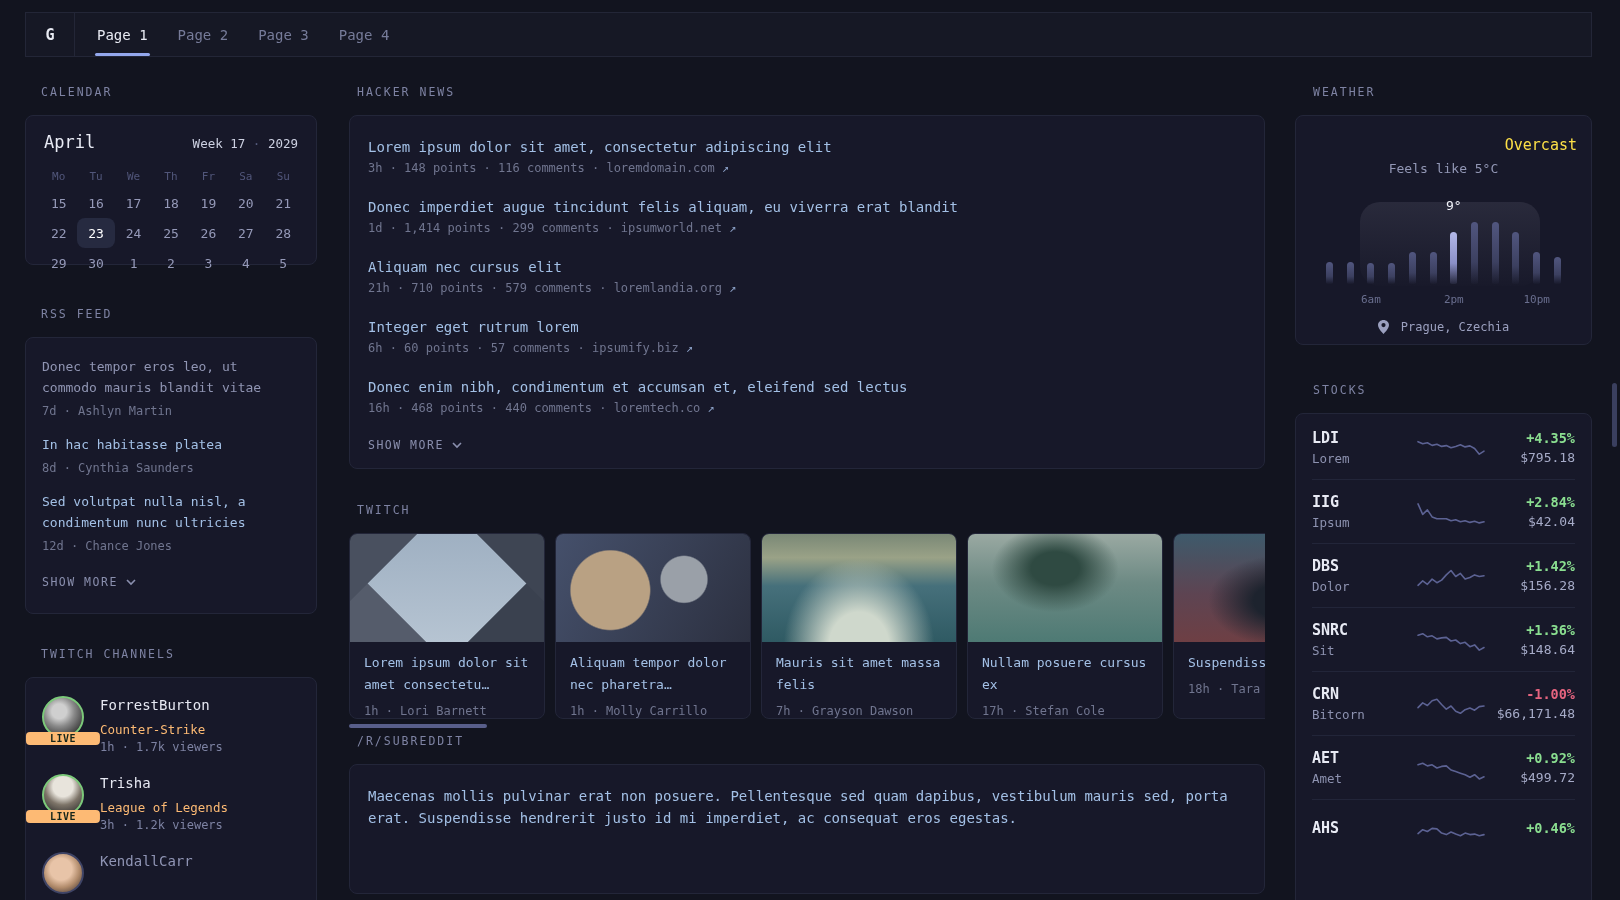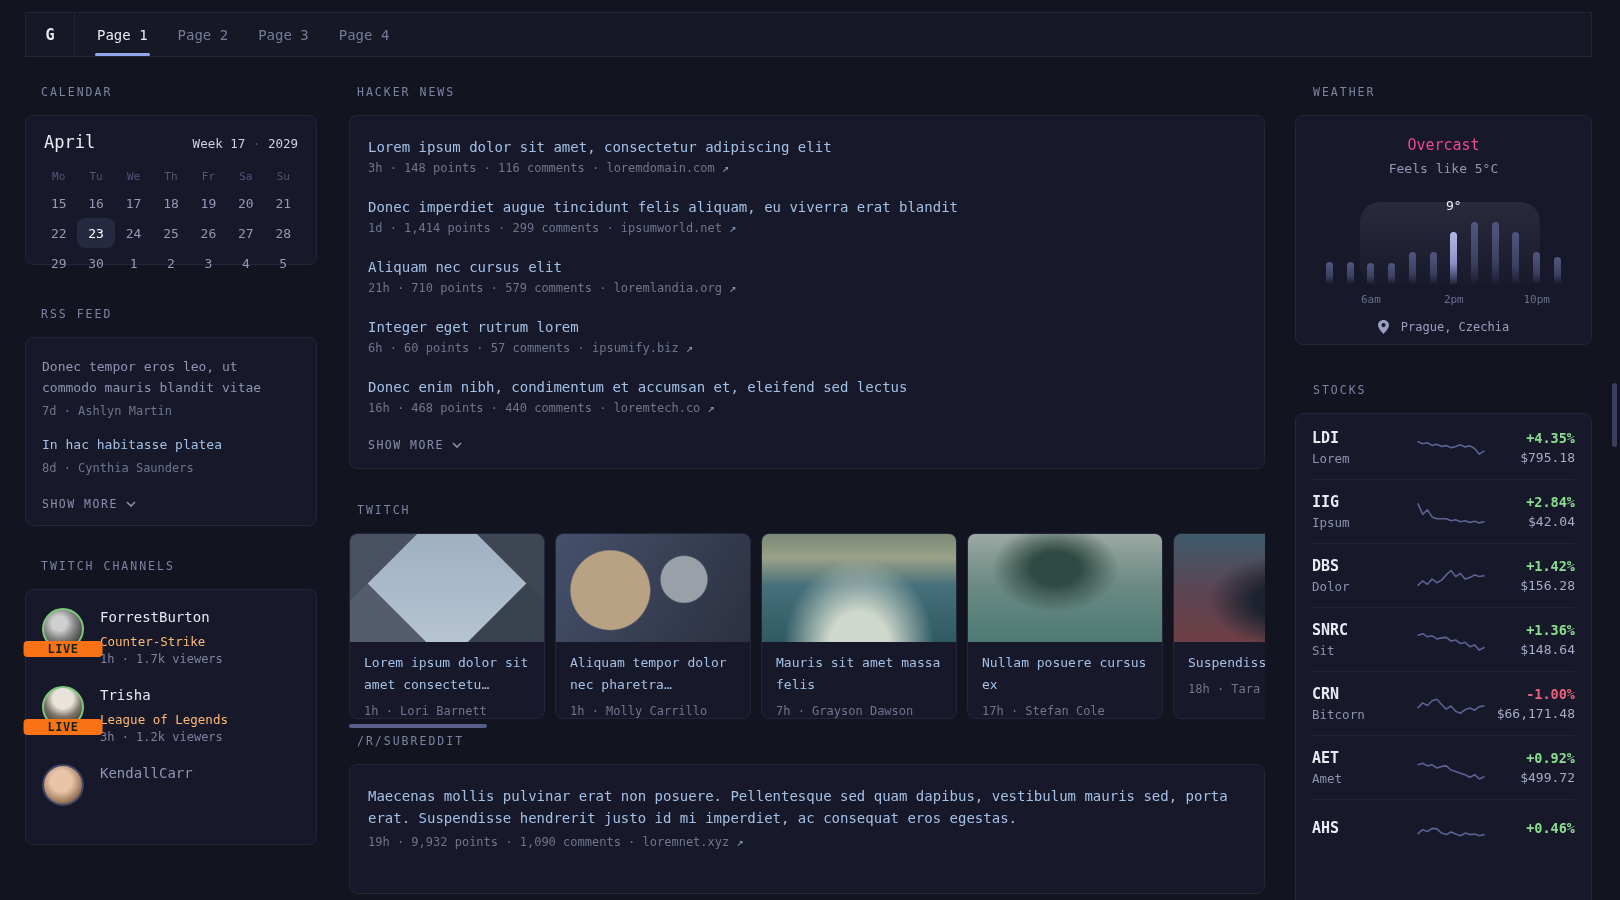--- a/index.html
+++ b/index.html
@@ -55,37 +55,37 @@
   .cal-card { padding:16px 14px 12px; height:150px; }
   .cal-head { display:flex; justify-content:space-between; align-items:baseline; padding:0 4px; margin-bottom:12px; }
   .cal-month { font-size:17px; color:#e9ebf5; }
   .cal-week { font-size:12.5px; color:#cdd1e2; }
   .cal-grid { display:grid; grid-template-columns:repeat(7,1fr); }
   .cal-cell { height:30px; display:flex; align-items:center; justify-content:center; font-size:13px; }
   .cal-wd { color:#51567a; font-size:11px; height:24px; }
   .cal-day { color:#9599b8; border-radius:8px; cursor:pointer; }
   .cal-day.sel { background:#262a40; color:#ffffff; }
   
-  .rss-card { padding:18px 16px 14px; margin-top:0; }
+  .rss-card { padding:18px 16px 24px; margin-top:0; }
   .rss-item { margin-bottom:16px; }
   .rss-title { font-size:13px; line-height:21px; color:#a3c0e6; cursor:pointer; }
   .rss-item.read .rss-title { color:#9095b3; cursor:default; }
   .rss-meta { font-size:12px; color:#70758f; margin-top:6px; }
   
   .tw-card { padding:18px 16px; }
   .tw-row { display:flex; gap:16px; margin-bottom:20px; cursor:pointer; }
   .tw-avatar-wrap { position:relative; width:42px; height:42px; flex:none; }
   .tw-avatar { width:42px; height:42px; border-radius:50%; border:2px solid #7cc97a; }
   .tw-avatar.offline { border-color:#3f4466; }
   .av0 { background:radial-gradient(circle at 40% 35%, #cfcfcf 0 22%, #8a8a8a 45%, #3a3a3a 80%); }
   .av1 { background:radial-gradient(circle at 50% 28%, #e8e4dc 0 30%, #7d7468 55%, #3c3a38 85%); }
   .av2 { background:radial-gradient(circle at 45% 40%, #e8c4a8 0 35%, #b08a6a 60%, #4a3c38 90%); }
   .live-badge {
     position:absolute; left:50%; transform:translateX(-50%); bottom:-7px;
-    background:#f97316; color:#15251a; font-size:12px; font-weight:bold;
+    background:#fdba74; color:#15251a; font-size:10px; font-weight:bold;
     padding:1px 24px; border-radius:4px; letter-spacing:0.5px;
   }
   .tw-name { font-size:14px; color:#e6e8f2; line-height:18px; }
   .tw-row.offline .tw-name { color:#9095b5; }
   .tw-game { font-size:12.5px; color:#fdba74; margin-top:8px; }
   .tw-meta { font-size:12px; color:#7d82a2; margin-top:3px; }
   
   .hn-card { padding:22px 18px 16px; }
   .hn-item { margin-bottom:23px; }
   .hn-title { font-size:14px; color:#a3c0e6; cursor:pointer; line-height:18px; }
@@ -116,21 +116,21 @@
   .vid-title { font-size:13px; line-height:22px; color:#a3c0e6; padding:10px 14px 0; }
   .vid-meta { font-size:12px; color:#70758f; padding:8px 14px 0; }
   .vid-scroll-track { width:916px; height:4px; margin-top:5px; }
   .vid-scroll-thumb { width:138px; height:4px; border-radius:2px; background:#585e8a; cursor:pointer; }
   
   .sub-card { padding:20px 18px; height:130px; }
   .sub-title { font-size:14px; color:#a3c0e6; line-height:22px; cursor:pointer; }
   .sub-meta { font-size:12px; color:#70758f; margin-top:6px; }
   
   .weather-card { height:230px; padding:20px 14px 0; text-align:center; }
-  .w-cond { font-size:15px; color:#ec4899; }
+  .w-cond { font-size:15px; color:#fde047;text-align:right; }
   .w-feels { font-size:13px; color:#9297b5; margin-top:7px; }
   .wchart {
     position:relative; height:64px; margin:44px 16px 0;
     display:flex; justify-content:space-between; align-items:flex-end;
   }
   .wpanel {
     position:absolute; left:34px; width:180px; top:-18px; height:84px;
     border-radius:20px; z-index:0;
     background:linear-gradient(180deg, rgba(130,130,150,0.17), rgba(130,130,150,0.01));
   }
@@ -221,20 +221,24 @@
   <h2 class="sec" style="margin-top:42px">RSS FEED</h2>
   <div class="card rss-card">
     <div class="rss-item read">
       <div class="rss-title">Donec tempor eros leo, ut commodo mauris blandit vitae</div>
       <div class="rss-meta">7d · Ashlyn Martin</div>
     </div>
     <div class="rss-item">
       <div class="rss-title">In hac habitasse platea</div>
       <div class="rss-meta">8d · Cynthia Saunders</div>
     </div>
+    <div class="rss-item">
+      <div class="rss-title">Sed volutpat nulla nisl, a condimentum nunc ultricies</div>
+      <div class="rss-meta">12d · Chance Jones</div>
+    </div>
     <div class="show-more" style="margin-top:22px">
       <span>SHOW MORE</span>
       <svg class="chev" width="12" height="8" viewBox="0 0 12 8">
           <polyline points="2,2 6,6 10,2"></polyline>
         </svg>
     </div>
   </div>
 
   <h2 class="sec" style="margin-top:33px">TWITCH CHANNELS</h2>
   <div class="card tw-card">
@@ -330,21 +334,20 @@
       <div class="vid-meta">18h · Tara</div>
     </div>
   </div>
   <div class="vid-scroll-track">
     <div class="vid-scroll-thumb"></div>
   </div>
 
   <h2 class="sec" style="margin-top:6px; margin-left:8px">/R/SUBREDDIT</h2>
   <div class="card sub-card">
     <div class="sub-title">Maecenas mollis pulvinar erat non posuere. Pellentesque sed quam dapibus, vestibulum mauris sed, porta erat. Suspendisse hendrerit justo id mi imperdiet, ac consequat eros egestas.</div>
-    <div class="sub-meta"><span>19h · 9,932 points · 1,090 comments · loremnet.xyz</span> <span class="ext">↗</span></div>
   </div>
 </section>
 
 <section class="col col-right">
   <h2 class="sec" style="margin-left:18px">WEATHER</h2>
   <div class="card weather-card">
     <div class="w-cond">Overcast</div>
     <div class="w-feels">Feels like 5°C</div>
     <div class="wchart" id="weather-bars">
       <div class="wpanel"></div>

